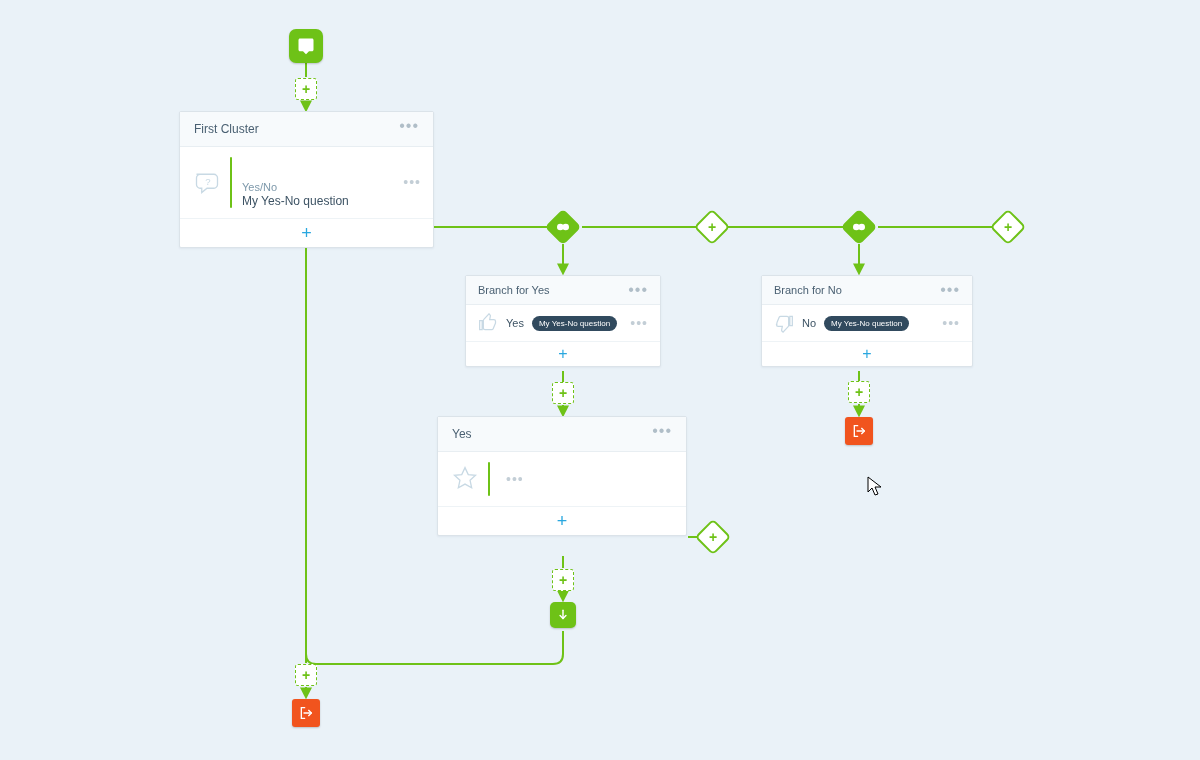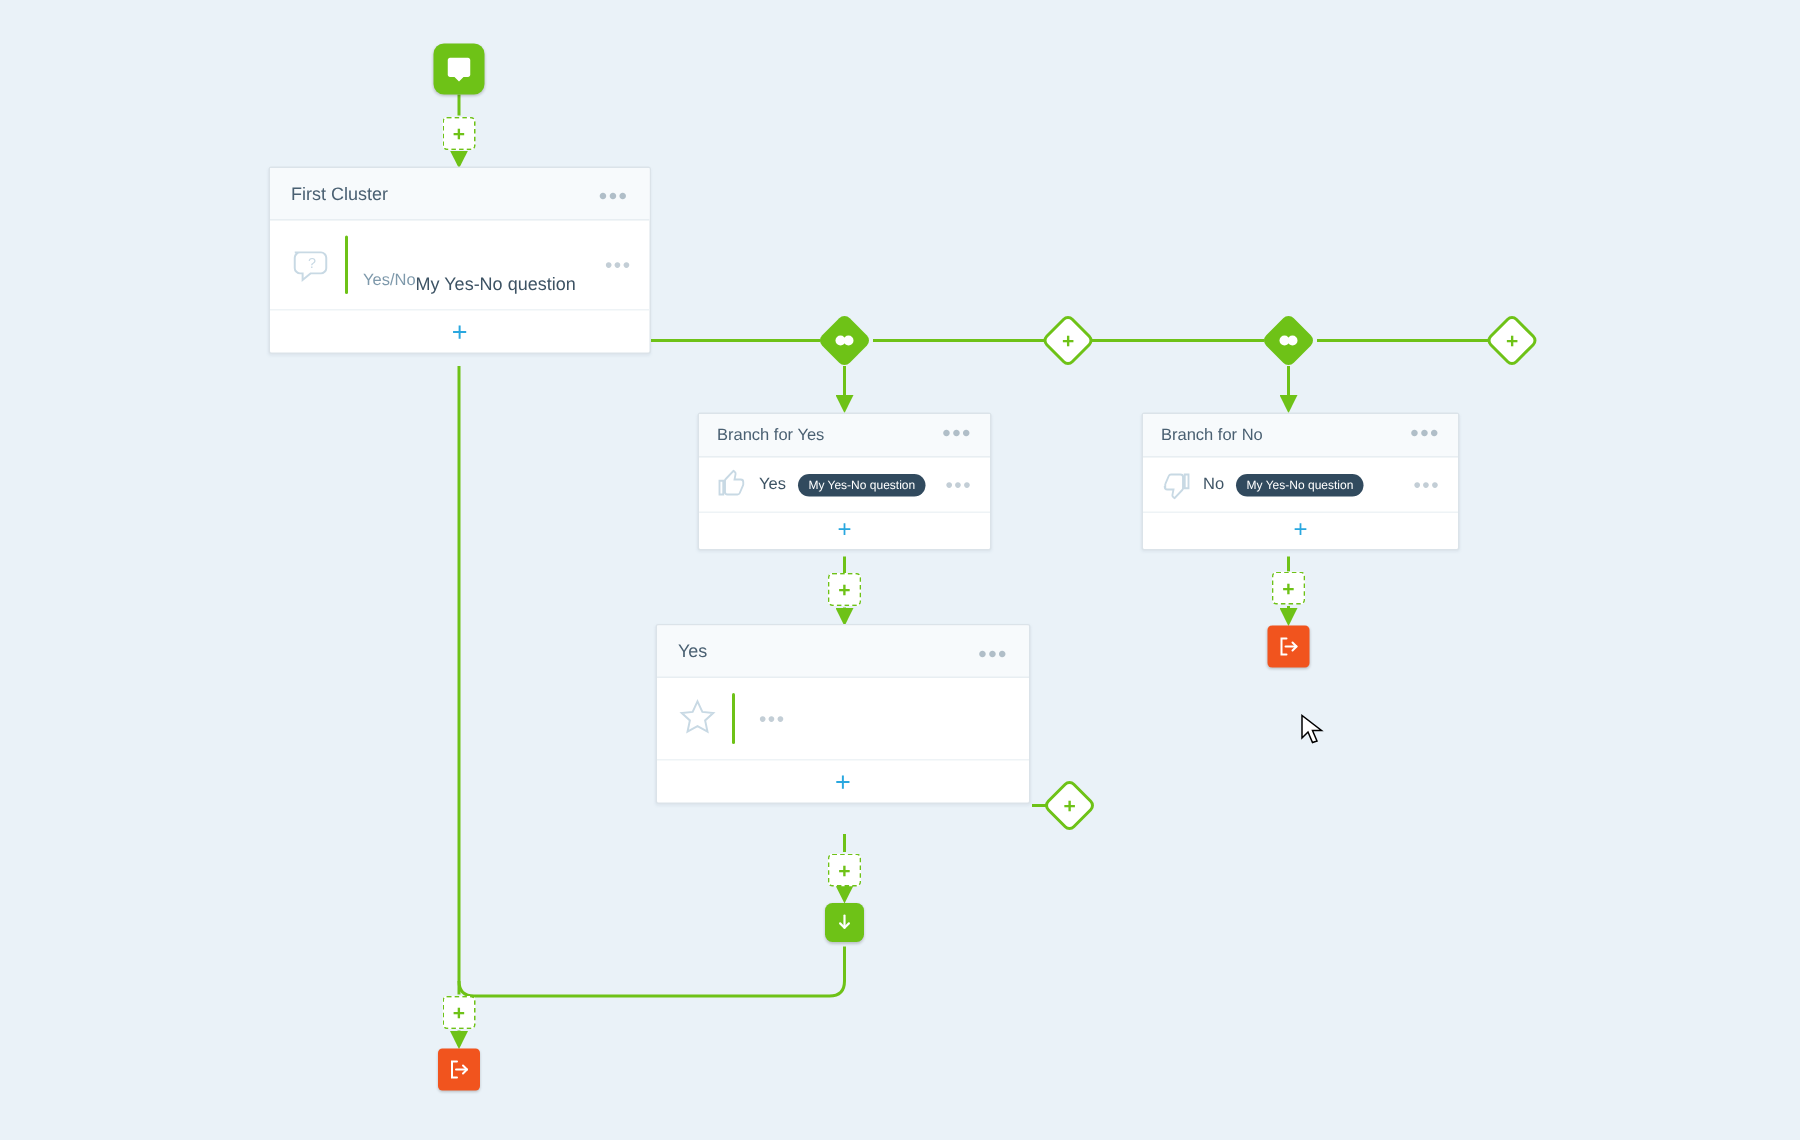--- a/index.html
+++ b/index.html
@@ -18,29 +18,29 @@
   .add-slot span{color:#6ec217;font-size:14px;line-height:1;font-weight:bold;}
   
   .diamond{width:26px;height:26px;transform:rotate(45deg);border-radius:5px;display:flex;align-items:center;justify-content:center;cursor:pointer;}
   .diamond.green{background:#6ec217;}
   .diamond.open{background:#fff;border:2px solid #6ec217;box-sizing:border-box;}
   .diamond .inner{transform:rotate(-45deg);display:flex;align-items:center;justify-content:center;}
   .diamond.green .inner svg{width:16px;height:16px;fill:#fff;}
   .diamond.open .inner{color:#6ec217;font-size:14px;font-weight:bold;}
   
   .card{background:#fff;border:1px solid #dbe3e9;border-radius:2px;box-shadow:0 1px 2px rgba(80,105,130,.08);display:flex;flex-direction:column;}
-  .card-header{display:flex;align-items:flex-end;justify-content:space-between;padding:10px 14px;background:#f7fafc;border-bottom:1px solid #e8eef2;}
+  .card-header{display:flex;align-items:flex-start;justify-content:space-between;padding:10px 14px;background:#f7fafc;border-bottom:1px solid #e8eef2;}
   .card-title{font-size:12px;color:#4a6072;font-weight:500;}
   .kebab{color:#b0bec8;font-size:16px;letter-spacing:1px;cursor:pointer;line-height:0.5;}
   .card-body{display:flex;flex-direction:column;}
   .q-row{display:flex;align-items:center;padding:10px 12px 10px 10px;border-bottom:1px solid #eef3f6;}
   .q-icon{width:34px;height:34px;display:flex;align-items:center;justify-content:center;flex-shrink:0;}
   .q-icon svg{width:28px;height:28px;stroke:#c8d9e4;fill:none;stroke-width:1.5;}
   .q-divider{width:2px;align-self:stretch;background:#6ec217;margin:0 10px 0 6px;border-radius:2px;}
-  .q-text{flex:1;display:flex;margin-top:24px;}
+  .q-text{flex:1;display:flex;flex-direction:column;margin-top:24px;}
   .q-type{font-size:11px;color:#7e99ab;}
   .q-name{font-size:12px;color:#3d5364;margin-top:1px;}
   .row-kebab{color:#c3ced6;font-size:14px;letter-spacing:1px;padding-left:6px;cursor:pointer;line-height:0.5;}
   .add-row{height:28px;display:flex;align-items:center;justify-content:center;color:#29a7df;font-size:18px;cursor:pointer;border-top:0;}
   
   .branch-card{background:#fff;border:1px solid #dbe3e9;border-radius:2px;box-shadow:0 1px 2px rgba(80,105,130,.08);display:flex;flex-direction:column;}
   .branch-header{display:flex;align-items:center;justify-content:space-between;padding:8px 12px;background:#f7fafc;border-bottom:1px solid #e8eef2;gap:46px;}
   .branch-title{font-size:11px;color:#4a6072;}
   .branch-body{display:flex;align-items:center;padding:8px 12px;border-bottom:1px solid #eef3f6;}
   .thumb{width:20px;height:20px;flex-shrink:0;}

